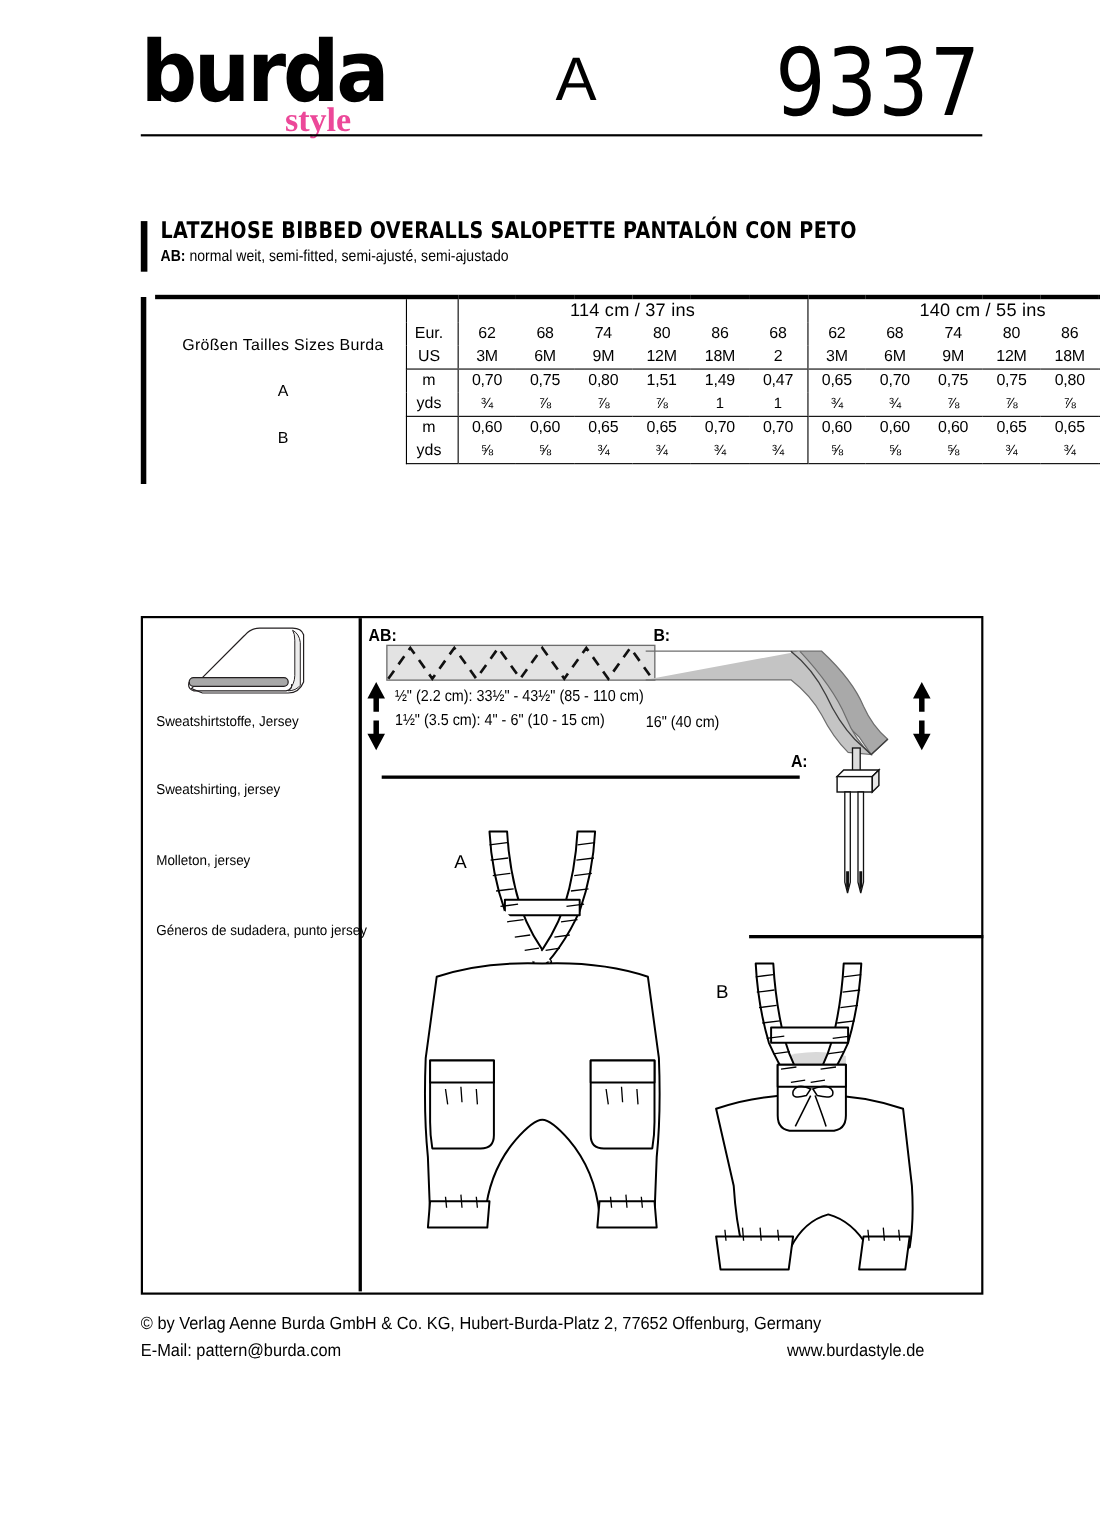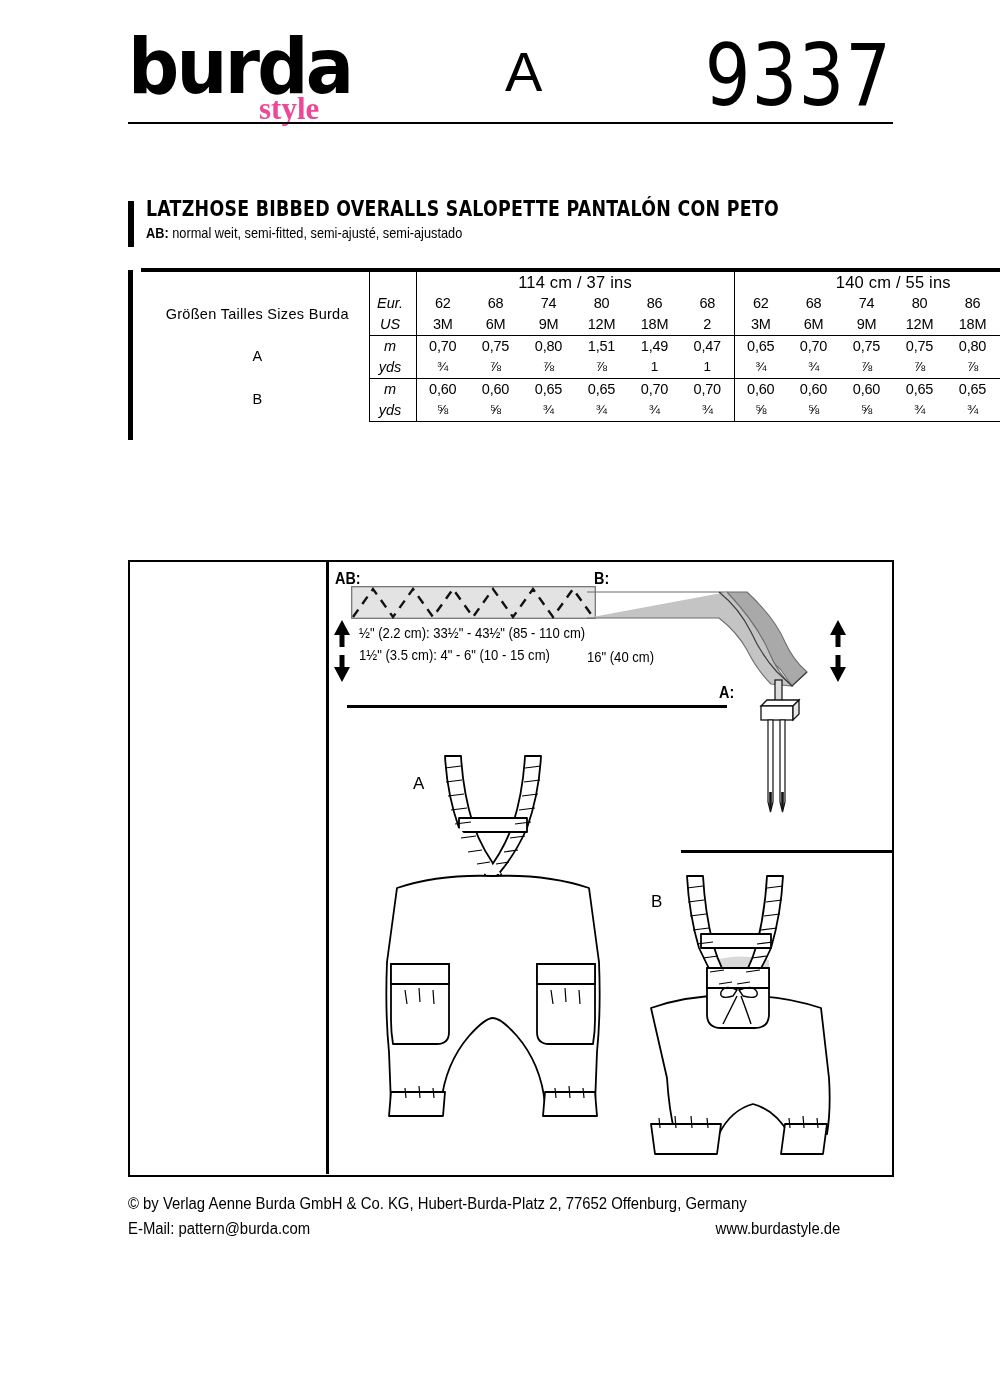--- a/index.html
+++ b/index.html
@@ -143,21 +143,20 @@
   }
   .sizes-label {
     text-align: left;
     padding-left: 5px !important;
     white-space: nowrap;
     letter-spacing: 0.3px;
   }
   .unit-cell {
     text-align: right;
     padding-right: 5px !important;
-    font-style: italic;
   }
   .grp-head {
     font-size: 16.5px;
     letter-spacing: 0.2px;
   }
   .frac { font-size: 13.5px; }
   .num { letter-spacing: -0.2px; }
 
   
   #panel {
@@ -398,20 +397,32 @@
         <td class="thin-bottom frac">¾</td>
         <td class="thin-bottom frac">¾</td>
       </tr>
     </tbody>
   </table>
 </div>
 
 <div id="panel">
   <div id="panel-divider"></div>
 
+  <div id="fabric-col">
+    <svg id="fabric-icon" viewBox="0 0 130 72">
+      <path d="M12 58 L60 10 Q66 3 74 3 L104 3 Q112 3 114 9 L114 52 Q110 62 100 62 L22 62 Z" fill="#ffffff" stroke="#231f20" stroke-width="1.1"></path>
+      <path d="M104 5 Q110 8 111 16 L111 55 Q107 60 100 60 Q106 54 106 46 L106 14 Q106 8 104 5 Z" fill="#ededed" stroke="#231f20" stroke-width="0.9"></path>
+      <rect x="10" y="48" width="90" height="8" rx="4" fill="#a8a8a8" stroke="#231f20" stroke-width="1.1"></rect>
+      <path d="M10 52 Q8 58 14 60 L98 60 Q104 59 103 54" fill="none" stroke="#231f20" stroke-width="1.1"></path>
+    </svg>
+    <div class="fabric-label" style="top:86px">Sweatshirtstoffe, Jersey</div>
+    <div class="fabric-label" style="top:148px">Sweatshirting, jersey</div>
+    <div class="fabric-label" style="top:212px">Molleton, jersey</div>
+    <div class="fabric-label" style="top:276px">Géneros de sudadera, punto jersey</div>
+  </div>
 
   <div id="right-col">
 
     <div class="sec-label" style="left:6px; top:8px;">AB:</div>
     <svg id="elastic-ab" viewBox="0 0 245 33">
       <rect x="0.7" y="0.7" width="243.6" height="31.6" fill="#e3e3e3" stroke="#6d6d6d" stroke-width="1.2"></rect>
       <path d="M2 31 L22 3 L42 31 L62 3 L82 31 L102 3 L122 31 L142 3 L162 31 L182 3 L202 31 L222 3 L242 31" fill="none" stroke="#111" stroke-width="2.4" stroke-dasharray="9 7"></path>
     </svg>
 
     <svg style="position:absolute; left:2px; top:58px; width:22px; height:62px;" viewBox="0 0 22 62">

